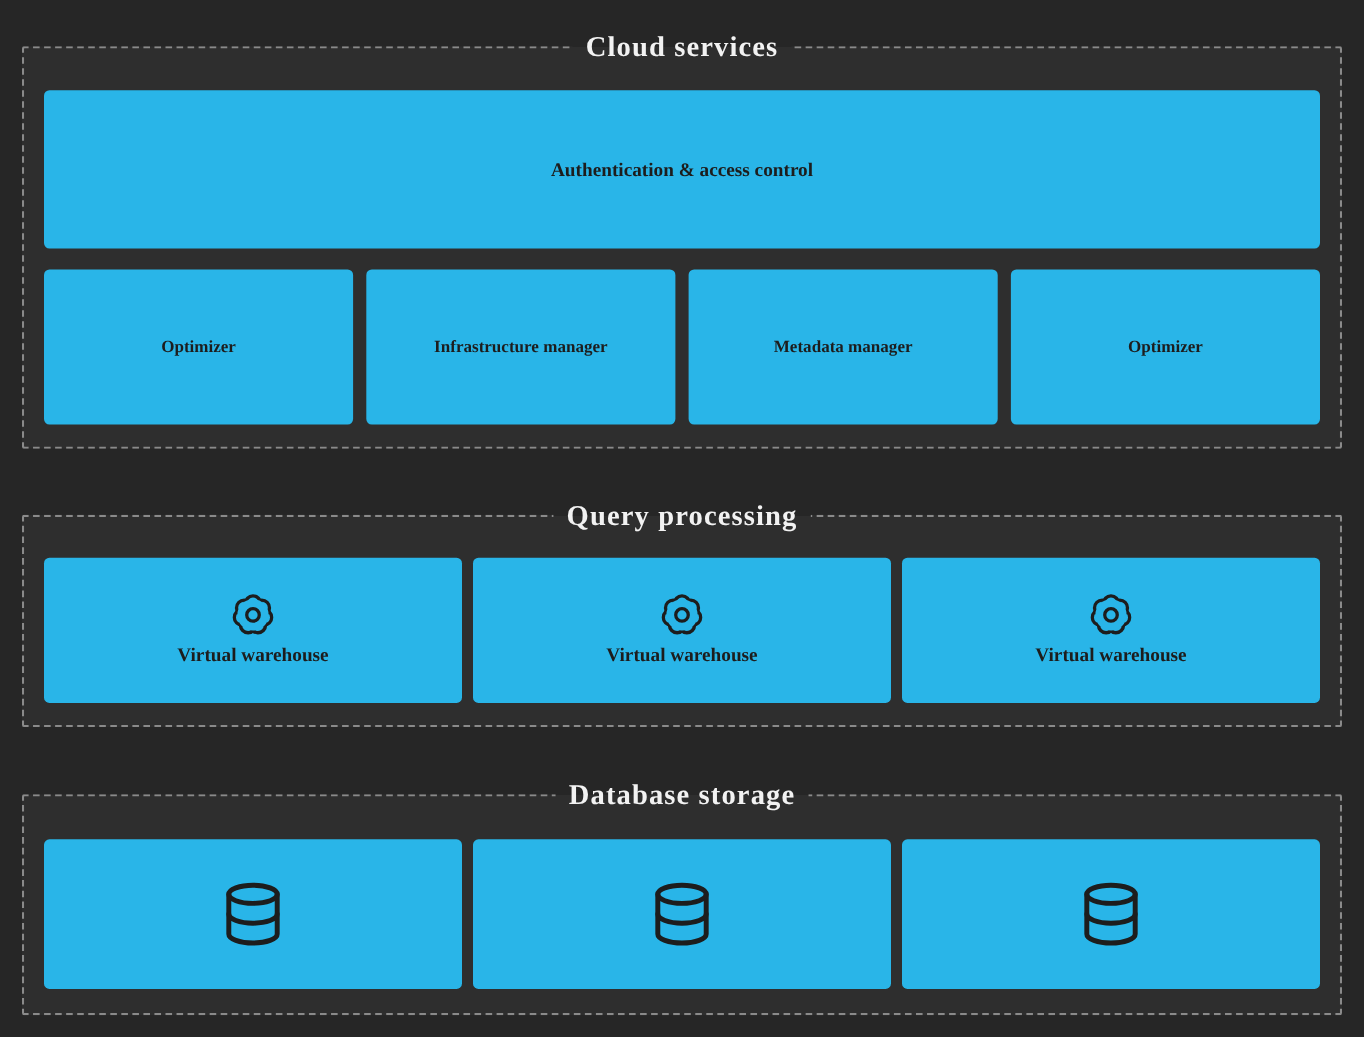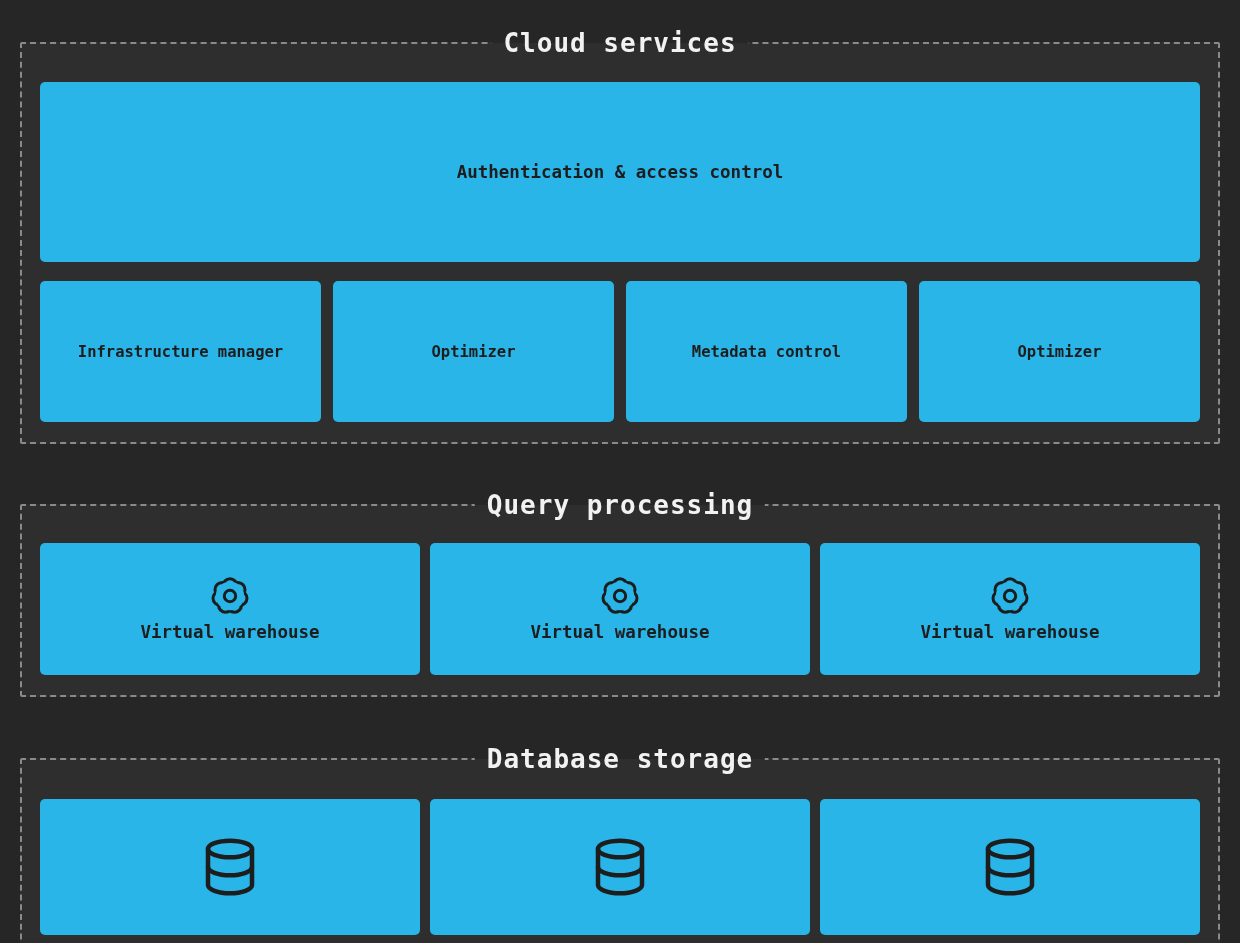--- a/index.html
+++ b/index.html
@@ -18,20 +18,21 @@
     background: var(--background);
     font-family: "DejaVu Sans Mono", "Liberation Mono", monospace;
     overflow: hidden;
   }
   .group {
     position: relative;
     margin: 0 20px;
     border: 2px dashed var(--group-border);
     border-radius: 2px;
     background: var(--group-background);
+    font-family: Liberation Serif, serif;
   }
   .group-title {
     position: absolute;
     top: -18px;
     left: 50%;
     transform: translateX(-50%);
     height: 34px;
     line-height: 34px;
     padding: 0 12px;
     font-size: 26px;
@@ -52,21 +53,21 @@
     display: flex;
     flex-direction: column;
     align-items: center;
     justify-content: center;
   }
   .box-label {
     font-weight: 700;
     font-size: 17.5px;
     text-align: center;
   }
-  .box-auth { height: 180px; margin-bottom: 19px; }
+  .box-auth { height: 144px; margin-bottom: 19px; }
 
   .row { display: flex; }
   .row-services { gap: 12px; }
   .row-services .box { flex: 1; height: 141px; }
   .row-services .box-label { font-size: 15.5px; }
 
   .row-query { gap: 10px; }
   .row-query .box { flex: 1; height: 132px; }
   .row-query .gear { margin-bottom: 7px; }
 
@@ -82,27 +83,27 @@
 
   <section class="group group-cloud">
     <div class="group-title">Cloud services</div>
 
     <div class="box box-auth">
       <span class="box-label">Authentication &amp; access control</span>
     </div>
 
     <div class="row row-services">
       <div class="box">
+        <span class="box-label">Optimizer</span>
+      </div>
+      <div class="box">
         <span class="box-label">Infrastructure manager</span>
       </div>
       <div class="box">
-        <span class="box-label">Optimizer</span>
-      </div>
-      <div class="box">
-        <span class="box-label">Metadata control</span>
+        <span class="box-label">Metadata manager</span>
       </div>
       <div class="box">
         <span class="box-label">Optimizer</span>
       </div>
     </div>
   </section>
 
   <section class="group group-query">
     <div class="group-title">Query processing</div>
 

